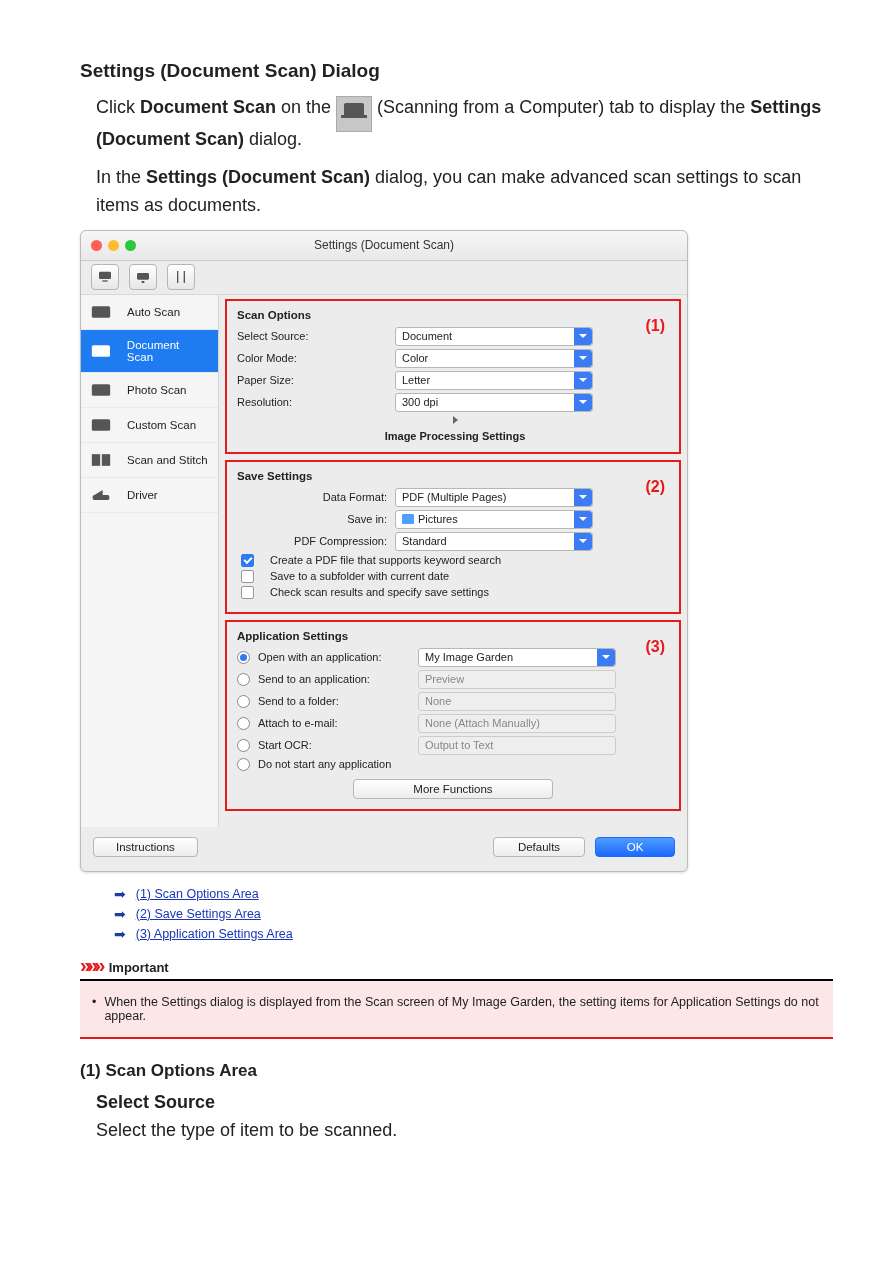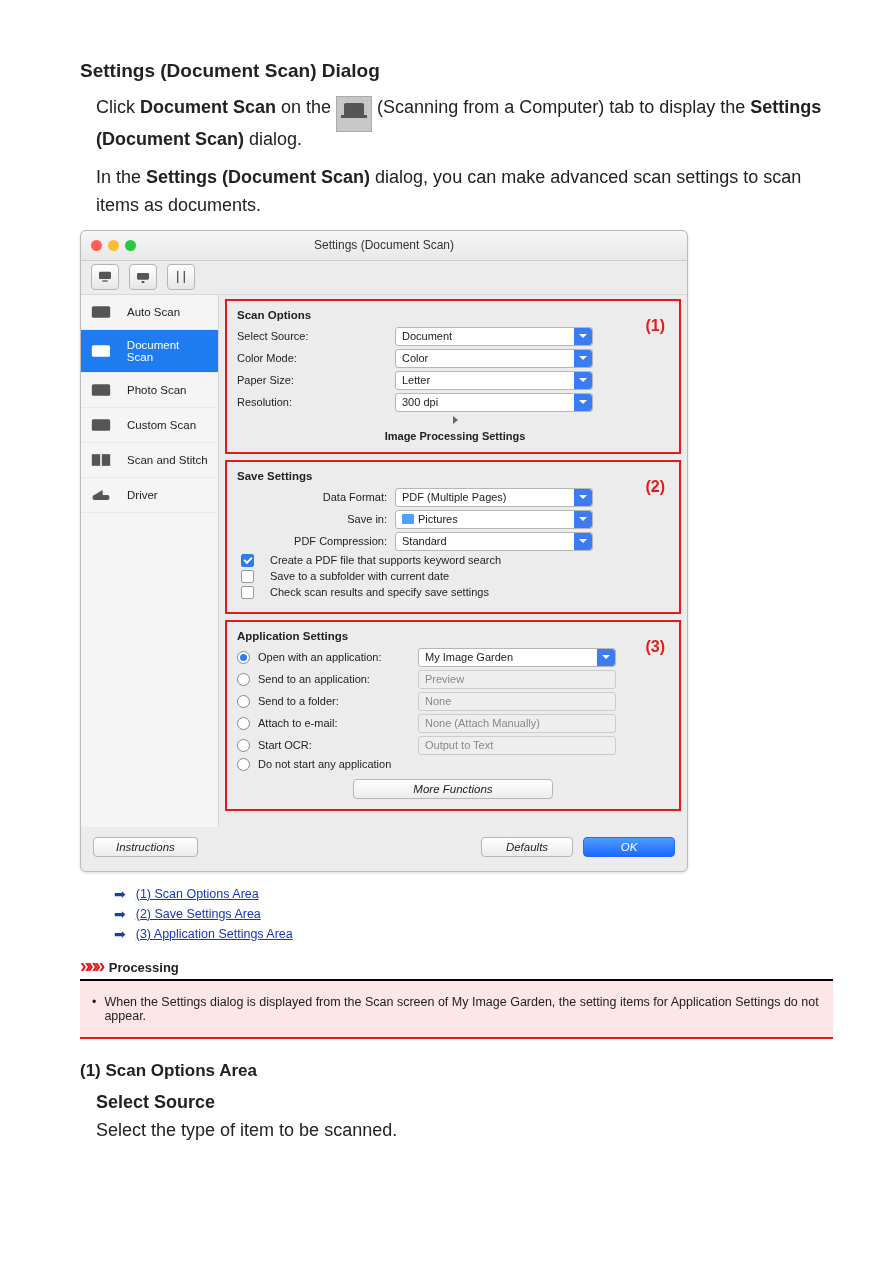--- a/index.html
+++ b/index.html
@@ -73,21 +73,21 @@
   .disclose{font-size:11px; display:flex; align-items:center; gap:6px; margin-top:4px; margin-left:4px;flex-direction:column;}
   .tri-right{width:0;height:0;border-top:4px solid transparent;border-bottom:4px solid transparent;border-left:5px solid #666;}
   .chk{ display:flex; align-items:center; gap:16px; font-size:11px; margin:3px 0 3px 4px;}
   .cbox{width:13px;height:13px;border:1px solid #999;border-radius:2px;background:#fff;display:inline-flex;align-items:center;justify-content:center;}
   .cbox.checked{background:#2f7bf3;border-color:#2f7bf3;}
   .cbox.checked::after{content:"";width:6px;height:3px;border-left:2px solid #fff;border-bottom:2px solid #fff;transform:rotate(-45deg);margin-top:-2px;}
   .radio-row{display:flex;align-items:center;margin:3px 0;}
   .radio{width:13px;height:13px;border:1px solid #888;border-radius:50%;background:#fff;margin-right:8px;display:inline-flex;align-items:center;justify-content:center;}
   .radio.on::after{content:"";width:7px;height:7px;border-radius:50%;background:#2f7bf3;}
   .radio-label{width:160px;font-size:11px;}
-  .btn{height:20px;padding:0 22px;border:1px solid #b6b6b6;border-radius:4px;background:linear-gradient(#fff,#ececec);font-size:11.5px;display:inline-flex;align-items:center;justify-content:center;font-style:italic;}
+  .btn{height:20px;padding:0 22px;border:1px solid #b6b6b6;border-radius:4px;background:linear-gradient(#fff,#ececec);font-size:11.5px;display:inline-flex;align-items:center;justify-content:center;}
   .btn.primary{background:linear-gradient(#4f9cff,#1c69ff);color:#fff;border-color:#1c69ff;}
   .bottombar{display:flex;justify-content:space-between;align-items:center;padding:10px 12px 14px 12px;}
 
   
   .arrow-list{margin:6px 0 0 34px;padding:0;list-style:none;}
   .arrow-list li{display:flex;align-items:center;gap:10px;margin:4px 0;}
   .arrow{color:#1b3fa3;font-size:14px;}
   .lnk{color:#1937b8;text-decoration:underline;font-size:12.5px;}
 
   .important{margin:12px 0 0 0;}
@@ -277,21 +277,21 @@
             <div class="btn" style="width:200px">More Functions</div>
           </div>
         </div>
       </div>
     </div>
 
     <div class="bottombar">
       <div class="btn">Instructions</div>
       <div style="display:flex;gap:10px;">
         <div class="btn" style="width:92px">Defaults</div>
-        <div class="btn primary" style="width:92px">OK</div>
+        <div class="btn primary" style="width:80px">OK</div>
       </div>
     </div>
   </div>
 
   <ul class="arrow-list">
     <li>
         <span class="arrow">➡</span>
         <a class="lnk">(1) Scan Options Area</a>
       </li>
     <li>
@@ -299,21 +299,21 @@
         <a class="lnk">(2) Save Settings Area</a>
       </li>
     <li>
         <span class="arrow">➡</span>
         <a class="lnk">(3) Application Settings Area</a>
       </li>
   </ul>
 
   <div class="important">
     <span class="imp-chev">»»»</span>
-    <b style="font-size:13px;margin-left:4px">Processing</b>
+    <b style="font-size:13px;margin-left:4px">Important</b>
     <div class="imp-box">
       <div class="bullet">
           <span>When the Settings dialog is displayed from the Scan screen of My Image Garden, the setting items for Application Settings do not appear.</span>
         </div>
     </div>
   </div>
 
   <div class="h2">(1) Scan Options Area</div>
   <p class="para">
     <b>Select Source</b><br>

